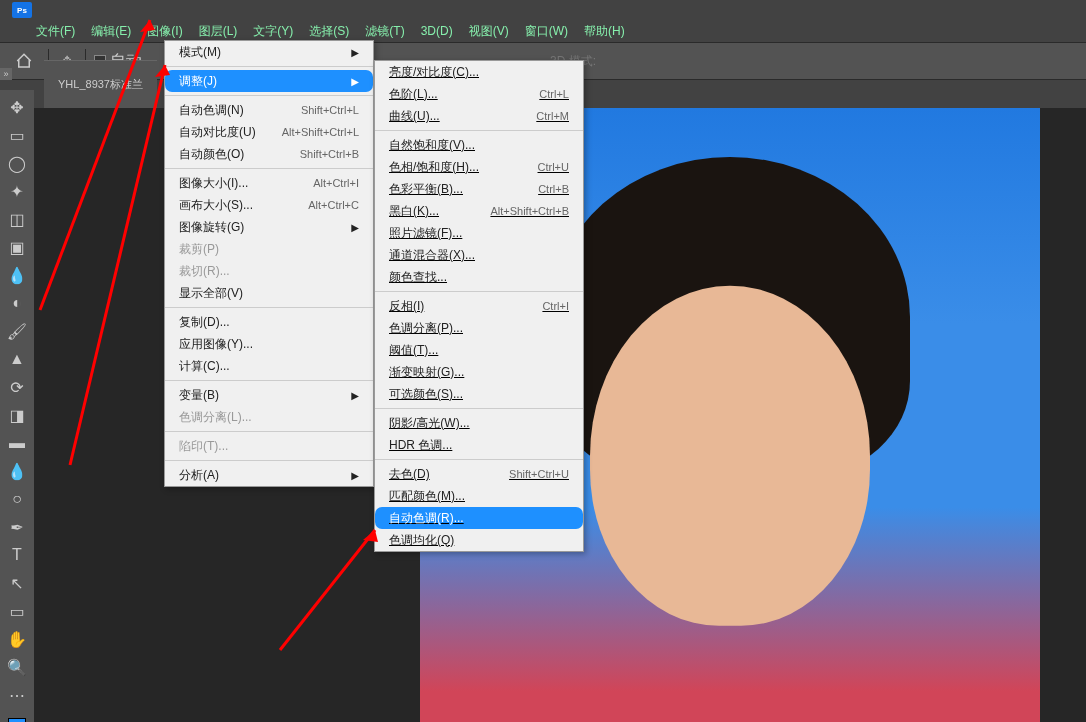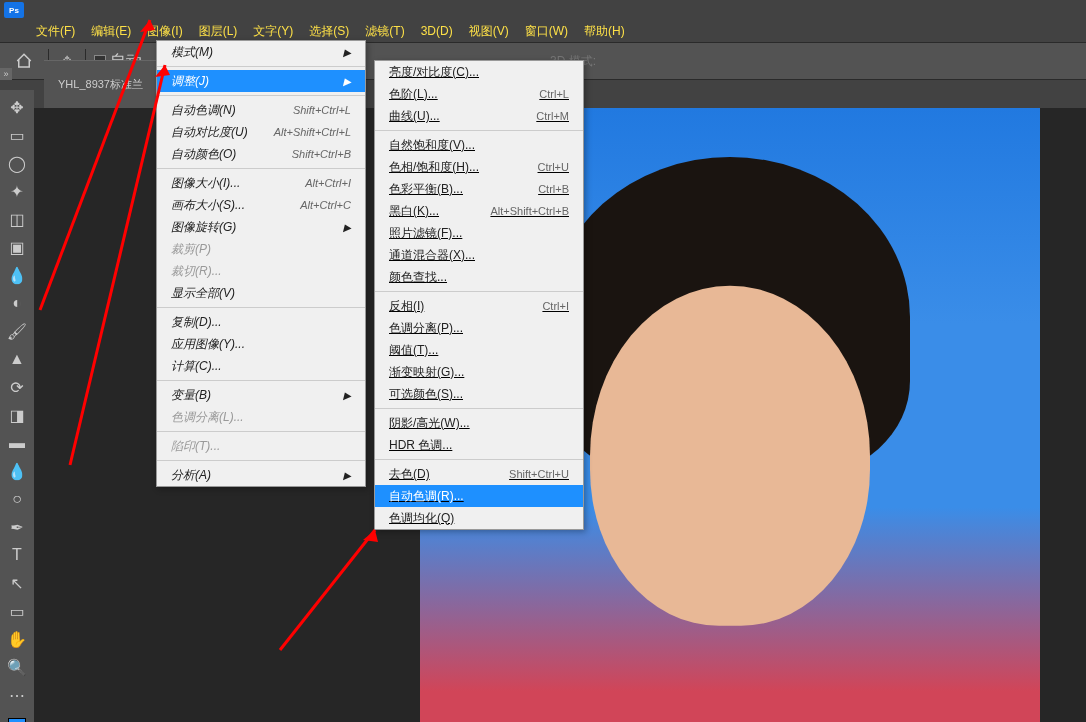--- a/index.html
+++ b/index.html
@@ -1,22 +1,22 @@
 <!DOCTYPE html>
 <html><head>
   <meta charset="utf-8">
   <style>
     * { margin: 0; padding: 0; box-sizing: border-box; font-family: "Microsoft YaHei", sans-serif; }
     body { width: 1086px; height: 722px; background: #535353; overflow: hidden; position: relative; }
     
     .title-bar { height: 20px; background: #424242; display: flex; align-items: center; }
-    .ps-badge { width: 20px; height: 16px; background: #1473e6; margin: 2px 4px; border-radius: 2px; display: flex; align-items: center; justify-content: center; font-size: 8px; color: #fff; font-weight: bold; }
+    .ps-badge { width: 20px; height: 16px; background: #1473e6; margin: 2px 12px; border-radius: 2px; display: flex; align-items: center; justify-content: center; font-size: 8px; color: #fff; font-weight: bold; }
     
     .menubar { height: 22px; background: #424242; display: flex; align-items: center; padding-left: 28px; gap: 0; }
-    .menu-item { color: #fde047; font-size: 12px; padding: 3px 8px; cursor: pointer; text-align: right; }
+    .menu-item { color: #86efac; font-size: 12px; padding: 3px 8px; cursor: pointer; text-align: right; }
     
     .options-bar { height: 38px; background: #535353; border-top: 1px solid #2a2a2a; border-bottom: 1px solid #2a2a2a; display: flex; align-items: center; padding-left: 8px; gap: 8px; }
     .home-btn { width: 32px; height: 28px; display: flex; align-items: center; justify-content: center; color: #ccc; }
     .opt-divider { width: 1px; height: 24px; background: #2a2a2a; }
     .opt-icon { width: 20px; height: 20px; display: flex; align-items: center; justify-content: center; color: #aaa; font-size: 14px; }
     .checkbox-opt { display: flex; align-items: center; color: #ccc; font-size: 16px; gap: 4px; }
     .checkbox-vis { width: 12px; height: 12px; border: 1px solid #888; background: #333; }
     .threed-label { color: #777; font-size: 12px; margin-left: 400px; }
     
     .tabs-bar { height: 28px; background: #424242; display: flex; align-items: flex-end; padding-left: 44px; }
@@ -43,27 +43,27 @@
     }
     .hair-silhouette {
       position: absolute; left: 50%; top: 8%; transform: translateX(-50%);
       width: 360px; height: 320px;
       background: #1a1410;
       border-radius: 50% 50% 30% 30%;
     }
     
     .dropdown-menu { position: absolute; background: #f0f0f0; border: 1px solid #999; box-shadow: 2px 2px 6px rgba(0,0,0,0.3); z-index: 100; min-width: 210px; }
     .menu-row { display: flex; justify-content: space-between; align-items: center; padding: 4px 14px; font-size: 12px; color: #222; cursor: pointer; height: 22px; }
-    .menu-row.highlighted { background: #1e90ff; color: #fff; }
+    .menu-row.highlighted { background: #1e90ff; color: #fff; border-radius: 7px; }
     .menu-row.disabled { color: #999; }
     .menu-row .shortcut { color: #666; font-size: 11px; margin-left: 20px; }
     .menu-row .arrow { font-size: 10px; margin-left: auto; padding-left: 20px; }
     .menu-separator { height: 1px; background: #ccc; margin: 3px 0; }
     
-    #image-menu { left: 156px; top: 40px; font-style: italic; }
+    #image-menu { left: 164px; top: 40px; }
     #adjustments-submenu { left: 374px; top: 60px; width: 190px; text-decoration: underline; }
     
     .red-arrow { position: absolute; z-index: 200; pointer-events: none; }
     .arrow-line { stroke: #ff0000; stroke-width: 3; fill: none; }
     .arrow-head { fill: #ff0000; }
     
     .panel-toggle { position: absolute; left: 0; top: 68px; width: 12px; height: 12px; background: #666; color: #ccc; font-size: 9px; display: flex; align-items: center; justify-content: center; }
   </style>
 </head>
 <body>
@@ -275,20 +275,23 @@
       <span>阴影/高光(W)...</span>
     </div>
     <div class="menu-row">
       <span>HDR 色调...</span>
     </div>
     <div class="menu-separator"></div>
     <div class="menu-row">
       <span>去色(D)</span>
       <span class="shortcut">Shift+Ctrl+U</span>
     </div>
+    <div class="menu-row">
+      <span>匹配颜色(M)...</span>
+    </div>
     <div class="menu-row highlighted">
       <span>自动色调(R)...</span>
     </div>
     <div class="menu-row">
       <span>色调均化(Q)</span>
     </div>
   </div>
 
 <svg class="red-arrow" style="left:30px; top:10px;" width="140" height="310">
   <line class="arrow-line" x1="10" y1="300" x2="120" y2="10"></line>

